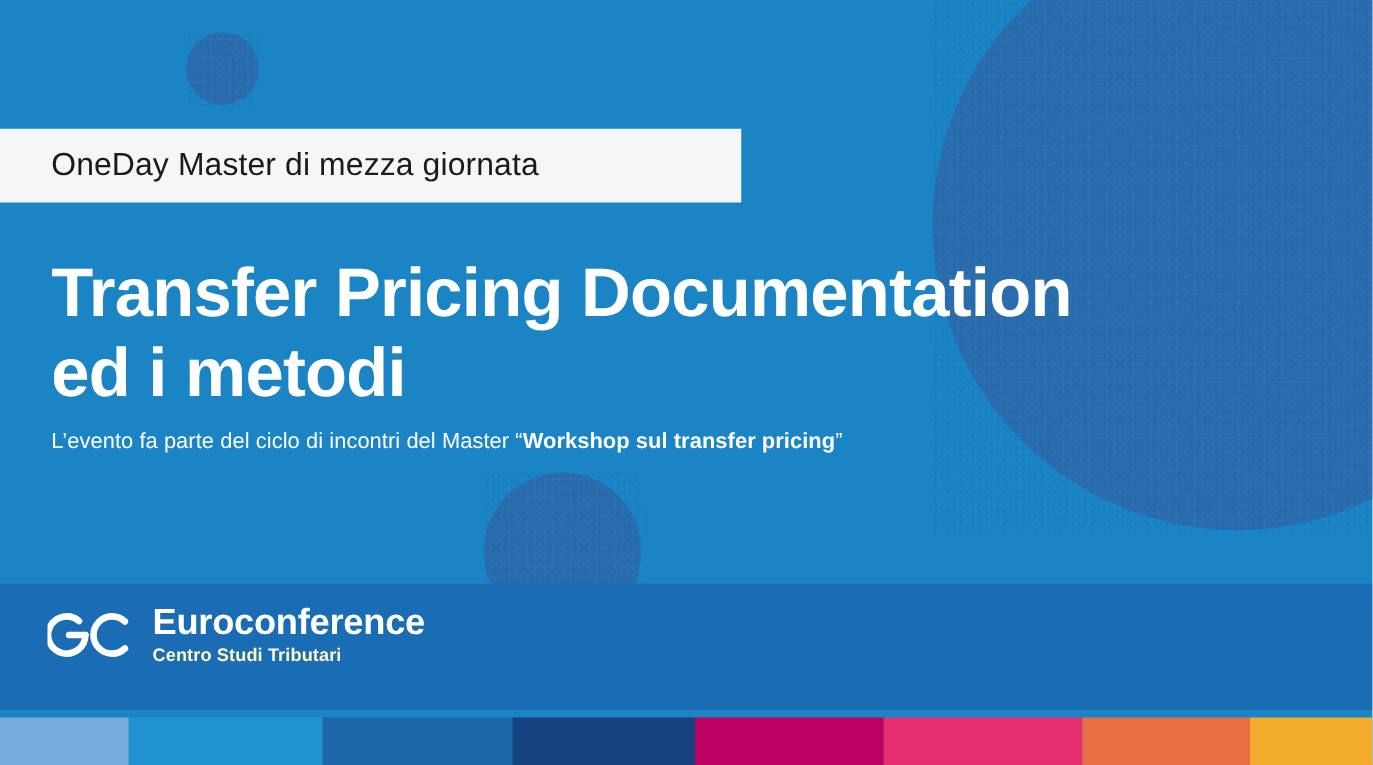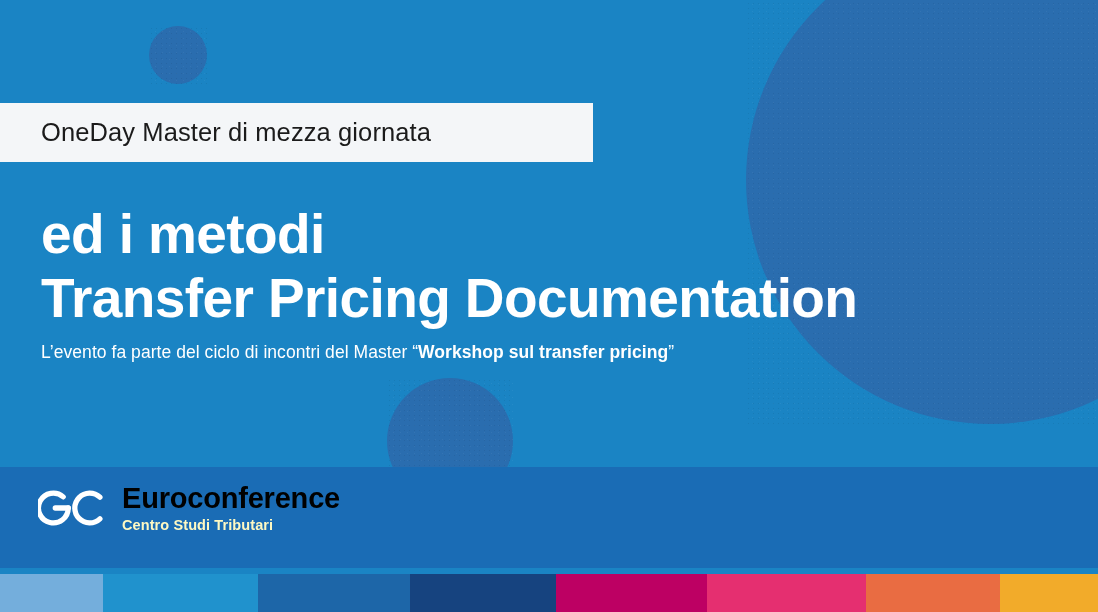--- a/index.html
+++ b/index.html
@@ -124,21 +124,21 @@
     position: absolute;
     left: 38px;
     top: 484px;
     display: flex;
     align-items: center;
     gap: 12px;
   }
   .logo-mark { display: block; width: 72px; height: 48px; }
   .logo-words { display: flex; flex-direction: column; line-height: 1; }
   .logo-title {
-    color: #000000;
+    color: #ffffff;
     font-size: 29px;
     font-weight: 700;
     letter-spacing: -.2px;
   }
   .logo-sub {
     color: #fef9c3;
     font-size: 14.5px;
     font-weight: 700;
     letter-spacing: .1px;
     margin-top: 5px;
@@ -174,22 +174,22 @@
 
   <div class="footer-band" style="background: rgb(26, 108, 181);"></div>
 
   <div class="content">
 
     <div class="kicker-box" style="background: rgb(244, 246, 248);">
       <span class="kicker-text" style="color: rgb(27, 27, 27);">OneDay Master di mezza giornata</span>
     </div>
 
     <h1 class="headline">
+      <span class="headline-line">Transfer Pricing Documentation</span>
       <span class="headline-line">ed i metodi</span>
-      <span class="headline-line">Transfer Pricing Documentation</span>
     </h1>
 
     <p class="subline"><span>L’evento fa parte del ciclo di incontri del Master “</span><b>Workshop sul transfer pricing</b><span>”</span></p>
 
     <div class="logo">
       <svg class="logo-mark" viewBox="0 0 150 100" aria-hidden="true">
         <g fill="none" stroke="#ffffff" stroke-width="11" stroke-linecap="round">
 
           <path d="M63 50 A31 31 0 1 1 52.5 26.8"></path>
           <path d="M36 50 L63 50"></path>

